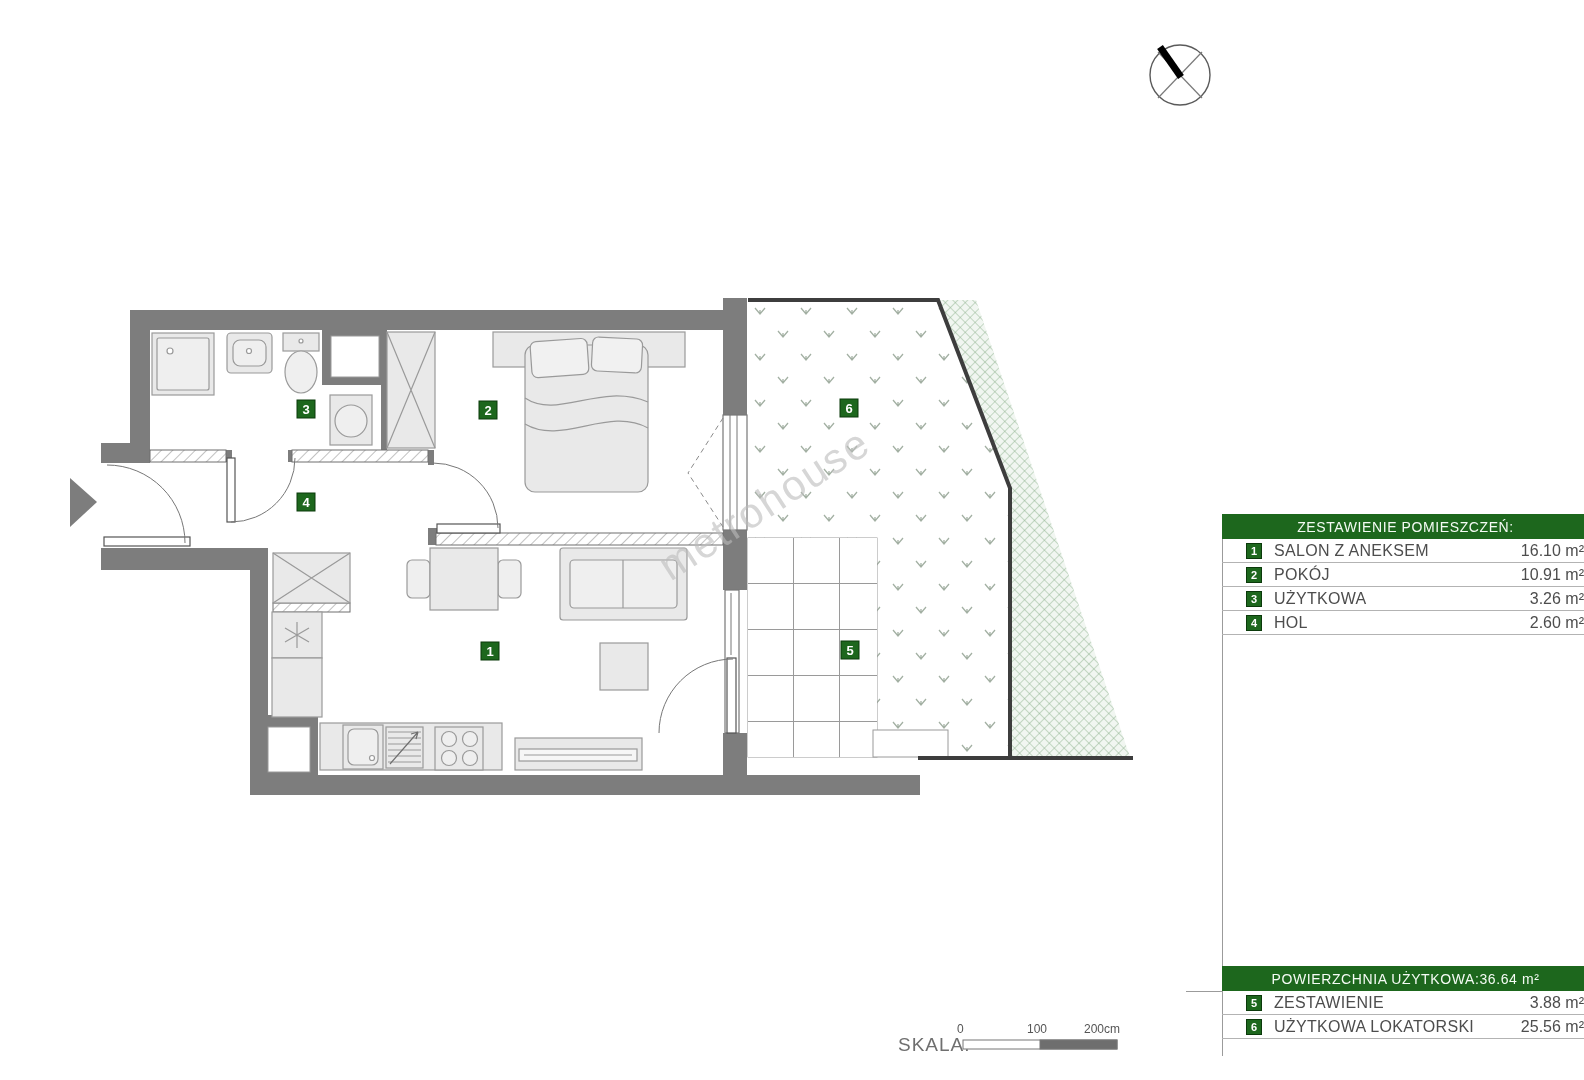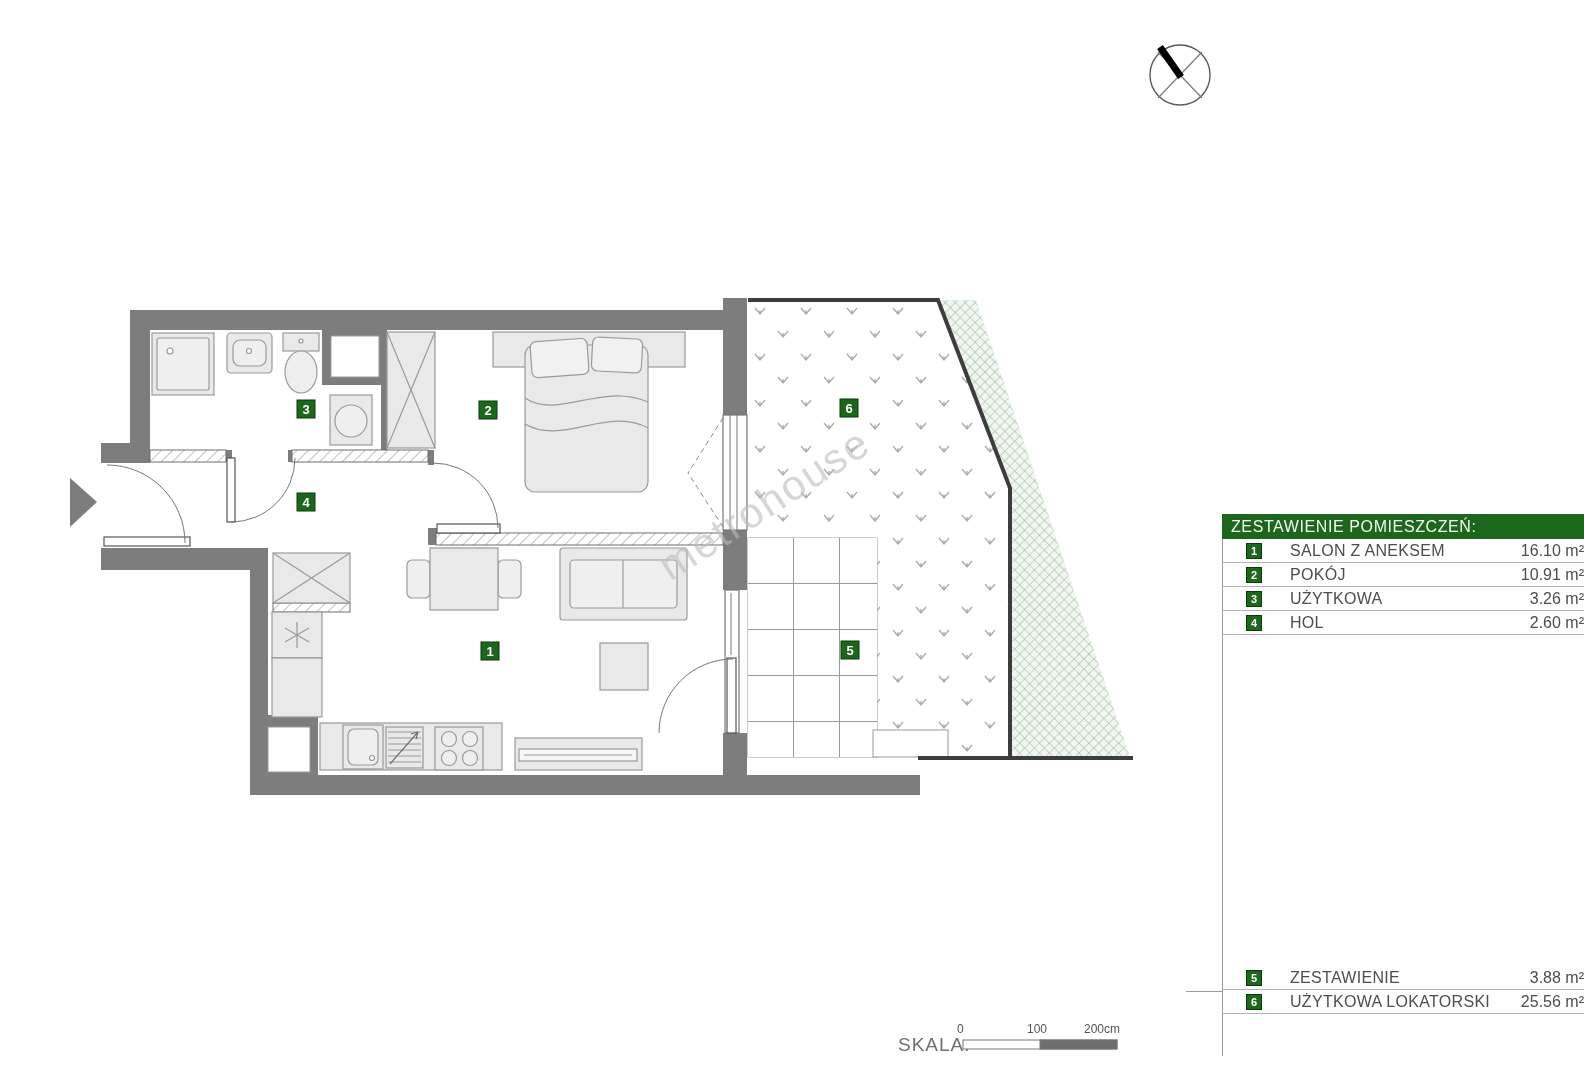--- a/index.html
+++ b/index.html
@@ -7,29 +7,29 @@
        font-family:"Liberation Sans",sans-serif;}
   .stage{position:absolute;inset:0;}
   svg{position:absolute;left:0;top:0;}
 
   
   .vborder{position:absolute;left:1222px;top:514px;width:1px;height:542px;background:#9b9b9b;}
   .tickline{position:absolute;left:1186px;top:991px;width:36px;height:1px;background:#9b9b9b;}
   .tbl{position:absolute;left:1222px;width:362px;}
   .tbl.top{top:514px;}
   .tbl.bottom{top:966px;}
-  .tbl-h{height:25px;background:#1d671d;color:#f4fbf4;font-size:16px;
-         display:flex;align-items:center;justify-content:flex-start;
+  .tbl-h{height:25px;background:#1d671d;color:#f4fbf4;font-size:14px;
+         display:flex;align-items:center;justify-content:center;
          padding:0 4px 0 9px;letter-spacing:.6px;box-sizing:border-box;}
   .row{height:23px;display:flex;align-items:center;border-bottom:1px solid #b3b3b3;
        color:#4d4d4d;font-size:16px;}
   .badge{width:16px;height:16px;background:#1d671d;border:1px solid #0b3a0b;color:#fff;
          font-size:11px;font-weight:bold;display:flex;align-items:center;justify-content:center;
          margin-left:24px;box-sizing:border-box;flex:none;}
-  .lbl{margin-left:28px;letter-spacing:.3px;white-space:nowrap;}
+  .lbl{margin-left:12px;letter-spacing:.3px;white-space:nowrap;}
   .val{margin-left:auto;white-space:nowrap;}
 </style>
 </head>
 <body>
 
 <div class="stage">
 
 <svg width="1584" height="1080" viewBox="0 0 1584 1080">
   <defs>
     <pattern id="wallhatch" width="8" height="8" patternUnits="userSpaceOnUse" patternTransform="rotate(45)">
@@ -270,20 +270,24 @@
     <span class="val">3.26 m²</span>
   </div>
   <div class="row">
     <span class="badge">4</span>
     <span class="lbl">HOL</span>
     <span class="val">2.60 m²</span>
   </div>
 </div>
 
 <div class="tbl bottom">
+  <div class="tbl-h">
+    <span>POWIERZCHNIA UŻYTKOWA:</span>
+    <span>36.64 m²</span>
+  </div>
   <div class="row">
     <span class="badge">5</span>
     <span class="lbl">ZESTAWIENIE</span>
     <span class="val">3.88 m²</span>
   </div>
   <div class="row">
     <span class="badge">6</span>
     <span class="lbl">UŻYTKOWA LOKATORSKI</span>
     <span class="val">25.56 m²</span>
   </div>

